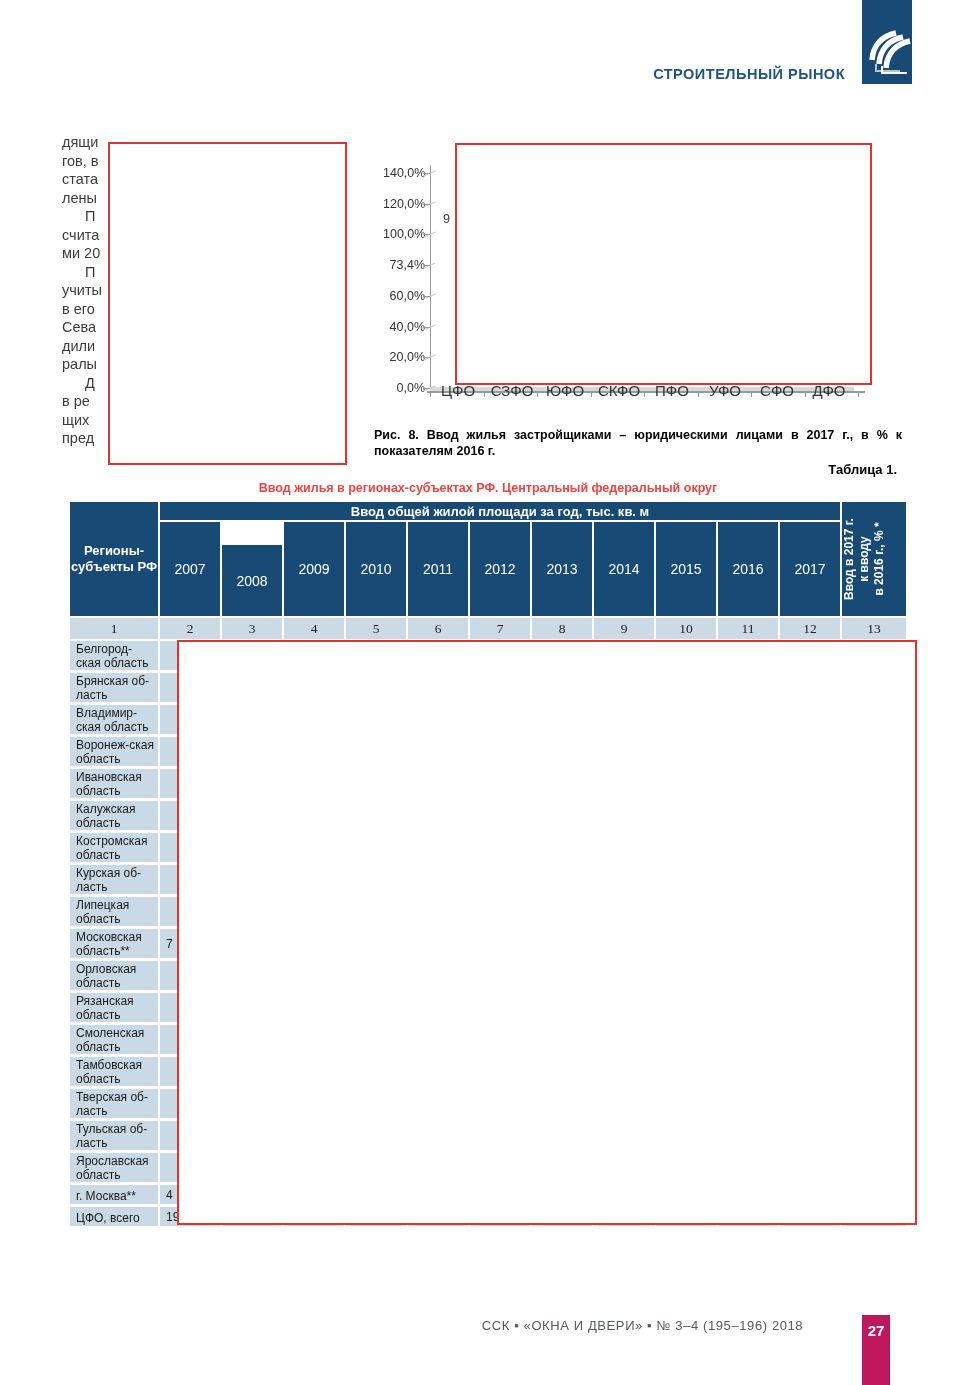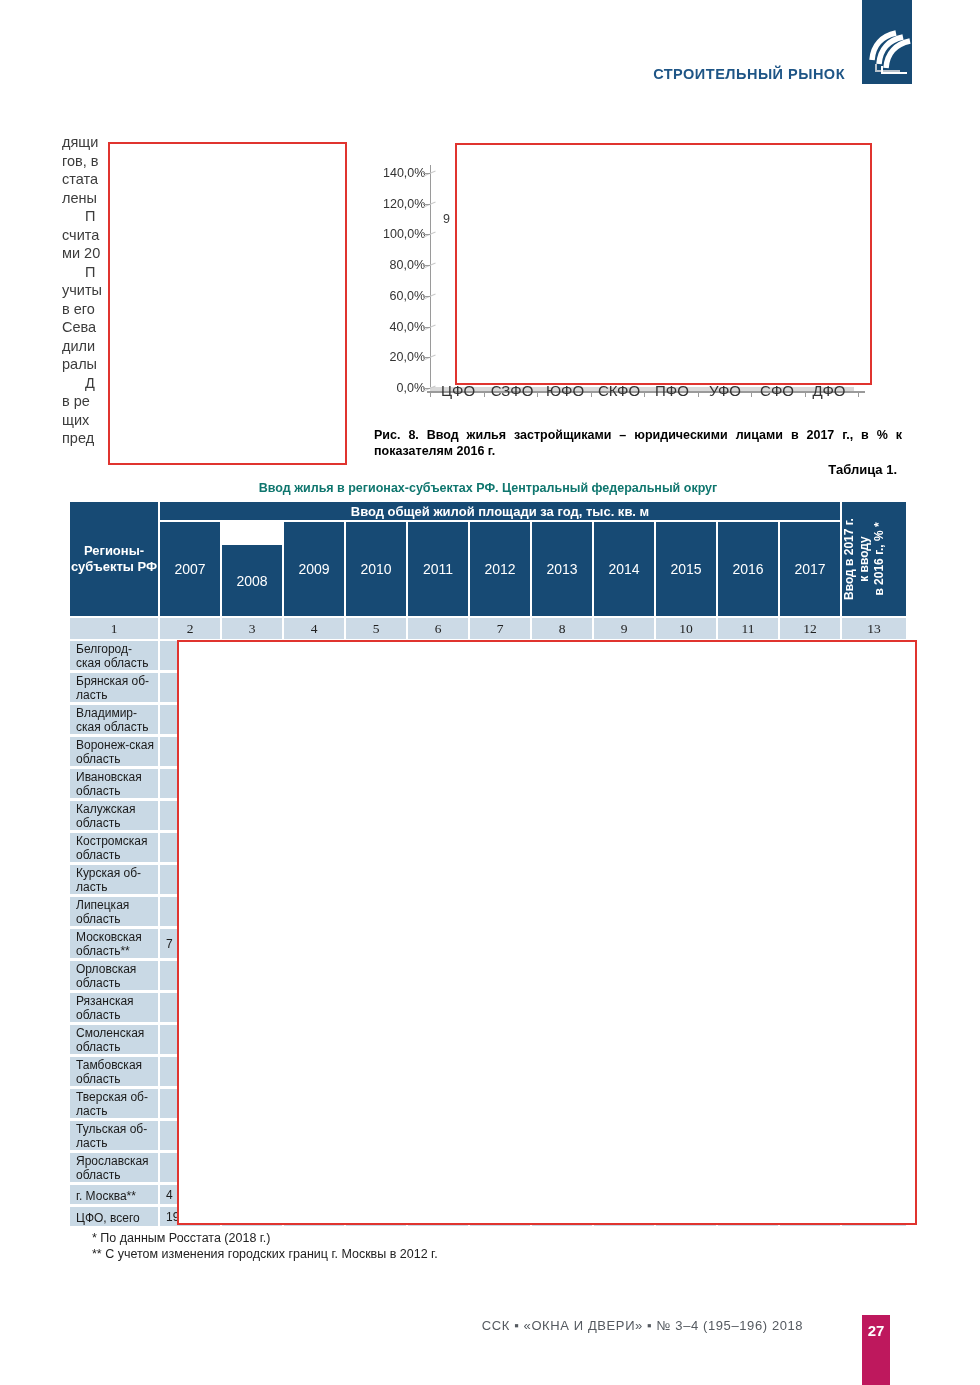--- a/index.html
+++ b/index.html
@@ -31,21 +31,21 @@
   
   .overlay{position:absolute;background:#fff;border:2px solid #e0342f;box-sizing:border-box;}
   .ov1{left:108px;top:142px;width:239px;height:323px;}
   .ov2{left:455px;top:143px;width:417px;height:242px;}
   .ov3{left:177px;top:640px;width:740px;height:585px;}
 
   
   .fig-caption{position:absolute;left:374px;top:428px;width:528px;font-size:12.5px;font-weight:bold;
       line-height:15.5px;text-align:justify;color:#000;}
   .tab-label{position:absolute;left:700px;top:462px;width:197px;text-align:right;font-size:13px;font-weight:bold;color:#000;}
-  .tab-title{position:absolute;left:70px;top:481px;width:836px;text-align:center;font-size:12.5px;font-weight:bold;color:#0f766e;}
+  .tab-title{position:absolute;left:70px;top:481px;width:836px;text-align:center;font-size:12.5px;font-weight:bold;color:#ef4444;}
 
   
   .thead{position:absolute;left:70px;top:502px;display:grid;
       grid-template-columns:88px repeat(11,60px) 64px;grid-template-rows:18px 94px 21px;gap:2px;}
   .hc{background:#174a74;color:#fff;display:flex;align-items:center;justify-content:center;text-align:center;}
   .hc.col1{grid-column:1;grid-row:1/3;font-size:13px;font-weight:bold;line-height:16px;}
   .hc.span{grid-column:2/13;grid-row:1;font-size:13px;font-weight:bold;}
   .hc.year{grid-row:2;font-size:14px;font-weight:normal;}
   .hc.col13{grid-column:13;grid-row:1/3;position:relative;overflow:hidden;}
   .rot{position:absolute;left:-25px;top:25px;width:114px;height:64px;transform:rotate(-90deg);
@@ -111,21 +111,21 @@
     <div class="datalabel">9</div>
   <div class="ytick" style="left: 0px; top: 5px;">140,0%</div>
       <div class="ydash" style="left: 40px; top: 13px;"></div>
       <div class="ymark" style="top: 13px;"></div>
       <div class="ytick" style="left: 0px; top: 35.7px;">120,0%</div>
       <div class="ydash" style="left: 40px; top: 43.7px;"></div>
       <div class="ymark" style="top: 43.7px;"></div>
       <div class="ytick" style="left: 0px; top: 66.4px;">100,0%</div>
       <div class="ydash" style="left: 40px; top: 74.4px;"></div>
       <div class="ymark" style="top: 74.4px;"></div>
-      <div class="ytick" style="left: 0px; top: 97.1px;">80,0%</div>
+      <div class="ytick" style="left: 0px; top: 97.1px;">73,4%</div>
       <div class="ydash" style="left: 40px; top: 105.1px;"></div>
       <div class="ymark" style="top: 105.1px;"></div>
       <div class="ytick" style="left: 0px; top: 127.8px;">60,0%</div>
       <div class="ydash" style="left: 40px; top: 135.8px;"></div>
       <div class="ymark" style="top: 135.8px;"></div>
       <div class="ytick" style="left: 0px; top: 158.5px;">40,0%</div>
       <div class="ydash" style="left: 40px; top: 166.5px;"></div>
       <div class="ymark" style="top: 166.5px;"></div>
       <div class="ytick" style="left: 0px; top: 189.2px;">20,0%</div>
       <div class="ydash" style="left: 40px; top: 197.2px;"></div>
@@ -438,21 +438,17 @@
       <div class="cell data-cell"></div>
       <div class="cell data-cell"></div>
       <div class="cell data-cell"></div>
       <div class="cell data-cell"></div>
       <div class="cell data-cell"></div>
       <div class="cell data-cell"></div>
     </div>
 
   <div class="overlay ov3"></div>
 
-  <div class="footnotes">
-    <div>* По данным Росстата (2018 г.)</div>
-    <div>** С учетом изменения городских границ г. Москвы в 2012 г.</div>
-  </div>
 
   <div class="footer-text">ССК ▪ «ОКНА И ДВЕРИ» ▪ № 3–4 (195–196) 2018</div>
   <div class="page-box">27</div>
 
 </div>
 
 </body></html>

